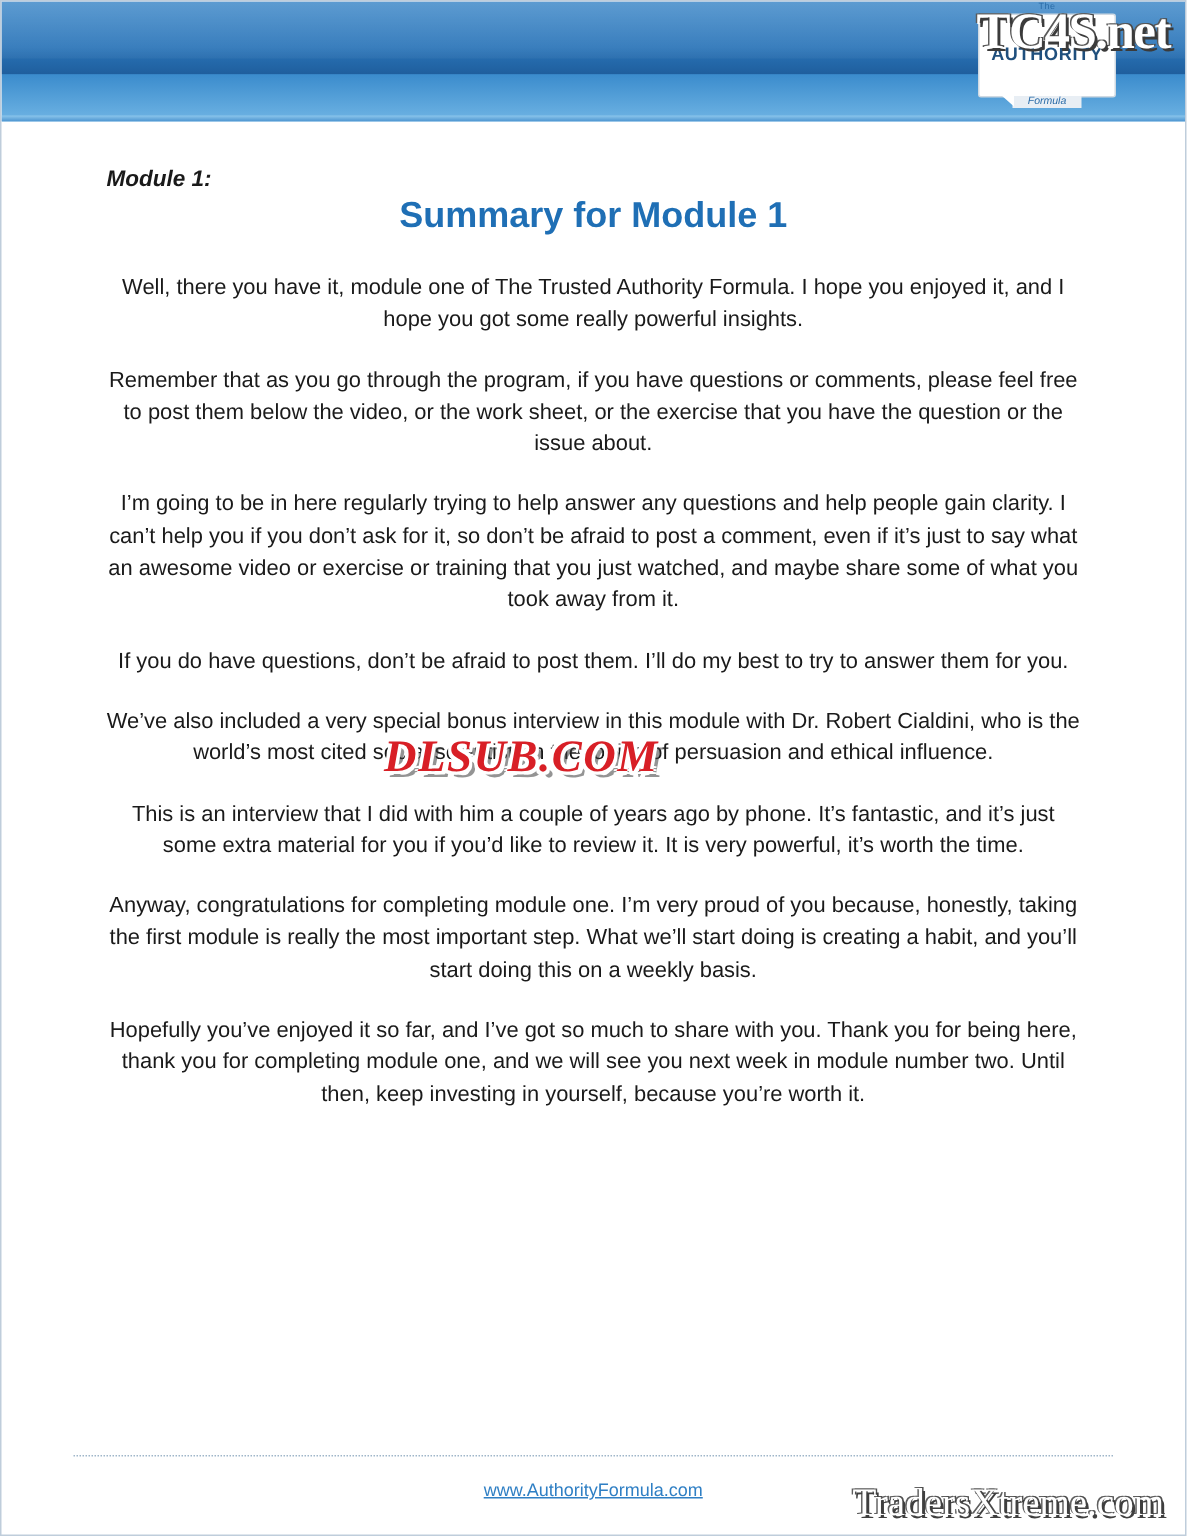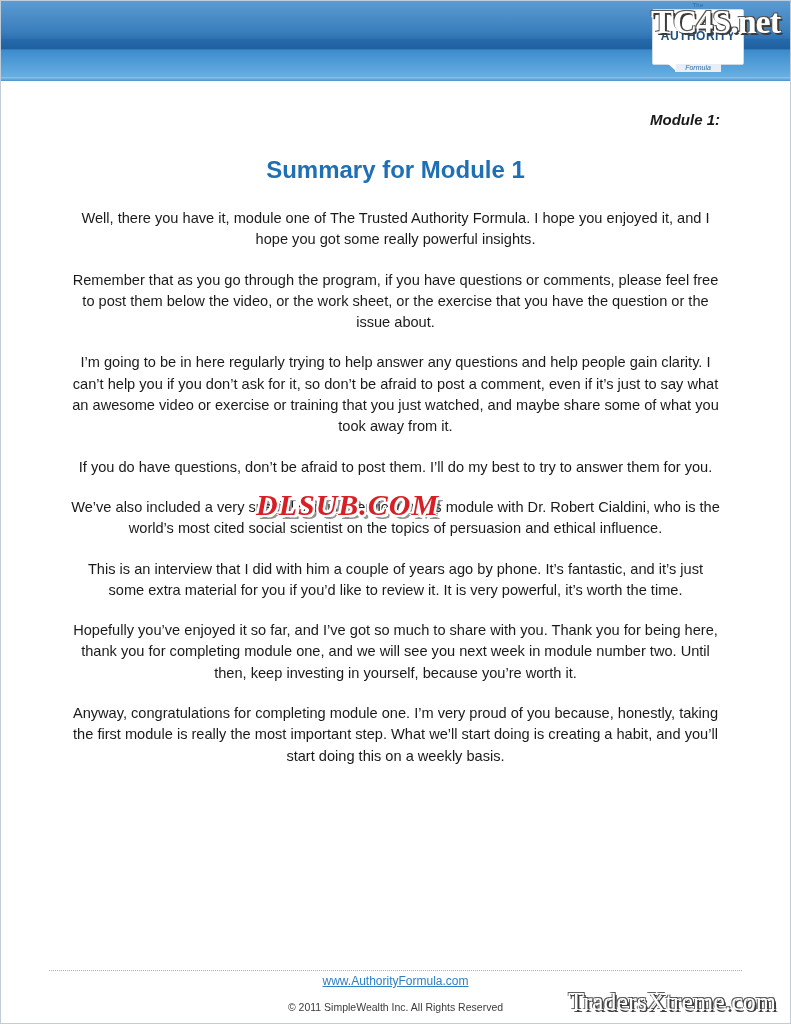--- a/index.html
+++ b/index.html
@@ -101,26 +101,26 @@
     text-shadow: 2px 2px 0 #3b3b3b, -1px -1px 0 #5a5a5a, 1px -1px 0 #4a4a4a;
     letter-spacing: -1px;
     white-space: nowrap;
   }
 
   
   .content {
     padding: 22px 70px 0 70px;
   }
   .module-label {
-    text-align: right;
+    text-align: left;
     font-style: italic;
     font-weight: bold;
     font-size: 15px;
     color: #1a1a1a;
-    margin: 8px 0 28px 0;
+    margin: 8px 0 2px 0;
   }
   .doc-title {
     text-align: center;
     font-weight: bold;
     font-size: 24px;
     color: #1f6fb5;
     margin: 0 0 24px 0;
   }
   .para {
     font-size: 14.6px;
@@ -208,26 +208,25 @@
   <div class="content">
     <div class="module-label">Module 1:</div>
     <div class="doc-title">Summary for Module 1</div>
 
     <p class="para">Well, there you have it, module one of The Trusted Authority Formula. I hope you enjoyed it, and I hope you got some really powerful insights.</p>
     <p class="para">Remember that as you go through the program, if you have questions or comments, please feel free to post them below the video, or the work sheet, or the exercise that you have the question or the issue about.</p>
     <p class="para">I’m going to be in here regularly trying to help answer any questions and help people gain clarity. I can’t help you if you don’t ask for it, so don’t be afraid to post a comment, even if it’s just to say what an awesome video or exercise or training that you just watched, and maybe share some of what you took away from it.</p>
     <p class="para">If you do have questions, don’t be afraid to post them. I’ll do my best to try to answer them for you.</p>
     <p class="para">We’ve also included a very special bonus interview in this module with Dr. Robert Cialdini, who is the world’s most cited social scientist on the topics of persuasion and ethical influence.</p>
     <p class="para">This is an interview that I did with him a couple of years ago by phone. It’s fantastic, and it’s just some extra material for you if you’d like to review it. It is very powerful, it’s worth the time.</p>
+    <p class="para">Anyway, congratulations for completing module one. I’m very proud of you because, honestly, taking the first module is really the most important step. What we’ll start doing is creating a habit, and you’ll start doing this on a weekly basis.</p>
     <p class="para">Hopefully you’ve enjoyed it so far, and I’ve got so much to share with you. Thank you for being here, thank you for completing module one, and we will see you next week in module number two. Until then, keep investing in yourself, because you’re worth it.</p>
-    <p class="para">Anyway, congratulations for completing module one. I’m very proud of you because, honestly, taking the first module is really the most important step. What we’ll start doing is creating a habit, and you’ll start doing this on a weekly basis.</p>
   </div>
 
   <div class="wm-center">DLSUB.COM</div>
 
   <div class="footer-rule"></div>
   <div class="footer">
     <a class="footer-link" href="#">www.AuthorityFormula.com</a>
-    <div class="footer-copy">© 2011 SimpleWealth Inc.  All Rights Reserved</div>
   </div>
   <div class="wm-bottom">TradersXtreme.com</div>
 
 </div>
 
 </body></html>

